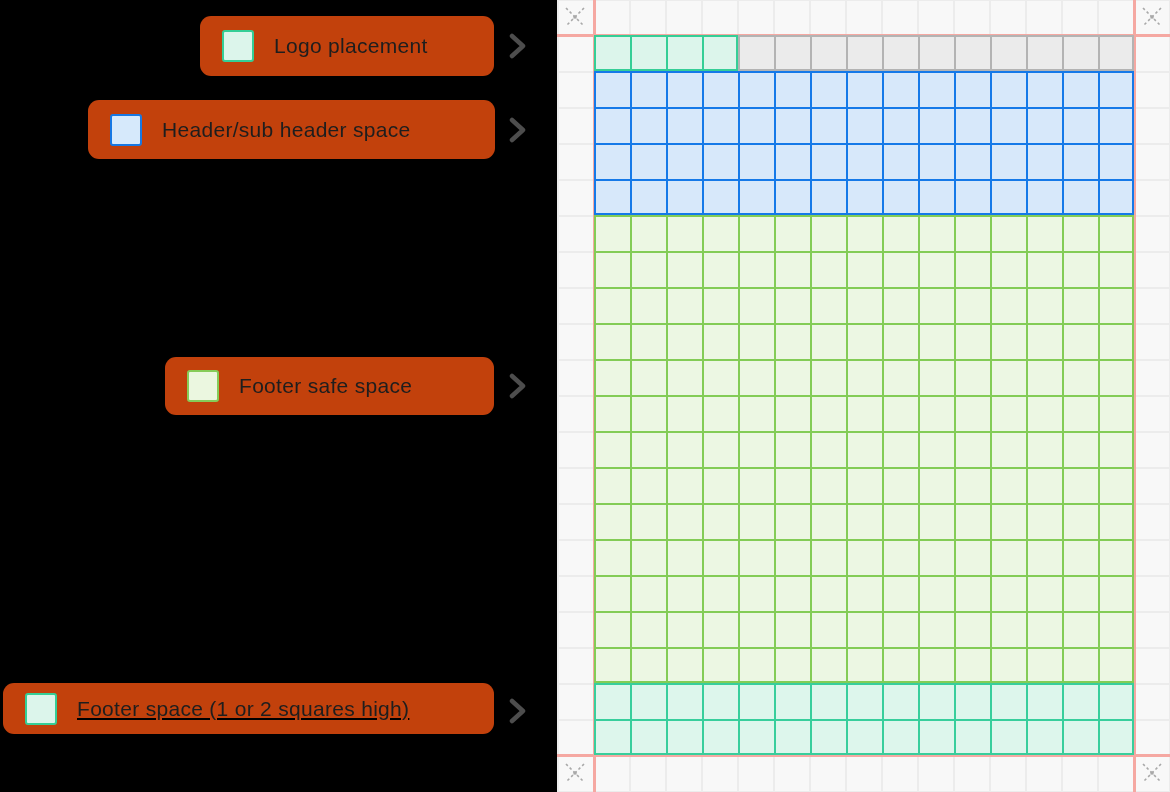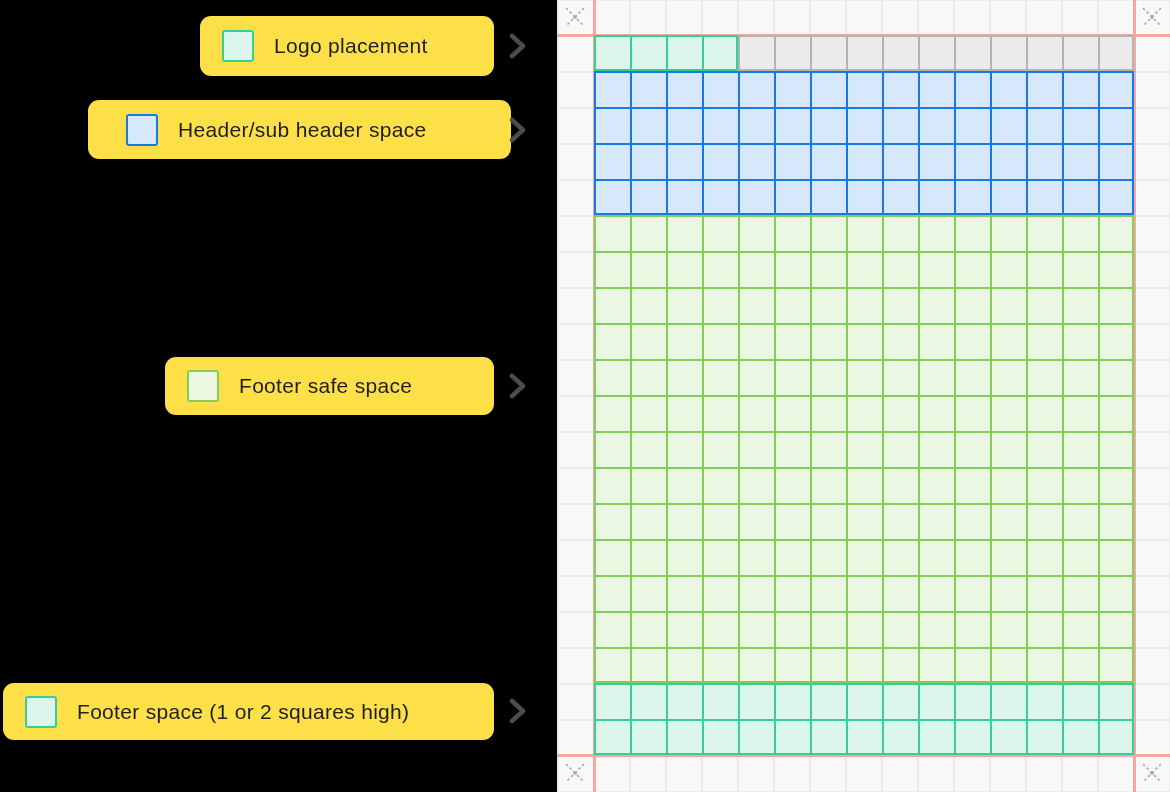--- a/index.html
+++ b/index.html
@@ -5,21 +5,21 @@
   html,body{margin:0;padding:0;}
   body{
     width:1170px;height:792px;position:relative;overflow:hidden;
     background:#000;
     font-family:"Liberation Sans", sans-serif;
   }
 
   
   .legend-panel{position:absolute;left:0;top:0;width:557px;height:792px;}
   .legend-card{
-    position:absolute;background:#fde047;border-radius:11px;
+    position:absolute;background:#c2410c;border-radius:11px;
     display:flex;align-items:center;
     box-shadow:0 2px 8px rgba(0,0,0,.45);
   }
   .swatch{
     width:32px;height:32px;box-sizing:border-box;
     border:2px solid #999;border-radius:3px;margin-left:22px;flex:0 0 auto;
   }
   .card-label{
     margin-left:20px;font-size:21px;color:#1e1e1e;letter-spacing:.3px;
     white-space:nowrap;
@@ -59,41 +59,41 @@
   <div class="legend-card" style="left:200px;top:16px;width:294px;height:60px;">
     <span class="swatch" style="background-color: rgb(220, 245, 235); border-color: rgb(53, 206, 150);"></span>
     <span class="card-label">Logo placement</span>
   </div>
   <span class="chevron" style="left:506px;top:33px;">
     <svg width="22" height="26">
         <polyline class="chev" points="6,3 17,13 6,23" fill="none" stroke="#4D4D4D" stroke-width="4.5" stroke-linecap="round" stroke-linejoin="round"></polyline>
       </svg>
   </span>
 
-  <div class="legend-card" style="left:88px;top:100px;width:407px;height:59px;padding-left:16px;">
+  <div class="legend-card" style="left:88px;top:100px;width:407px;height:59px;">
     <span class="swatch" style="background-color: rgb(214, 233, 251); border-color: rgb(23, 120, 227);"></span>
     <span class="card-label">Header/sub header space</span>
   </div>
   <span class="chevron" style="left:506px;top:117px;">
     <svg width="22" height="26">
         <polyline class="chev" points="6,3 17,13 6,23" fill="none" stroke="#4D4D4D" stroke-width="4.5" stroke-linecap="round" stroke-linejoin="round"></polyline>
       </svg>
   </span>
 
   <div class="legend-card" style="left:165px;top:357px;width:329px;height:58px;">
     <span class="swatch" style="background-color: rgb(235, 247, 224); border-color: rgb(134, 204, 89);"></span>
     <span class="card-label">Footer safe space</span>
   </div>
   <span class="chevron" style="left:506px;top:373px;">
     <svg width="22" height="26">
         <polyline class="chev" points="6,3 17,13 6,23" fill="none" stroke="#4D4D4D" stroke-width="4.5" stroke-linecap="round" stroke-linejoin="round"></polyline>
       </svg>
   </span>
 
-  <div class="legend-card" style="left:3px;top:683px;width:491px;height:57px;">
+  <div class="legend-card" style="left:3px;top:683px;width:491px;height:51px;text-decoration:underline;">
     <span class="swatch" style="background-color: rgb(220, 245, 235); border-color: rgb(53, 206, 150);"></span>
     <span class="card-label">Footer space (1 or 2 squares high)</span>
   </div>
   <span class="chevron" style="left:506px;top:698px;">
     <svg width="22" height="26">
         <polyline class="chev" points="6,3 17,13 6,23" fill="none" stroke="#4D4D4D" stroke-width="4.5" stroke-linecap="round" stroke-linejoin="round"></polyline>
       </svg>
   </span>
 </div>
 

